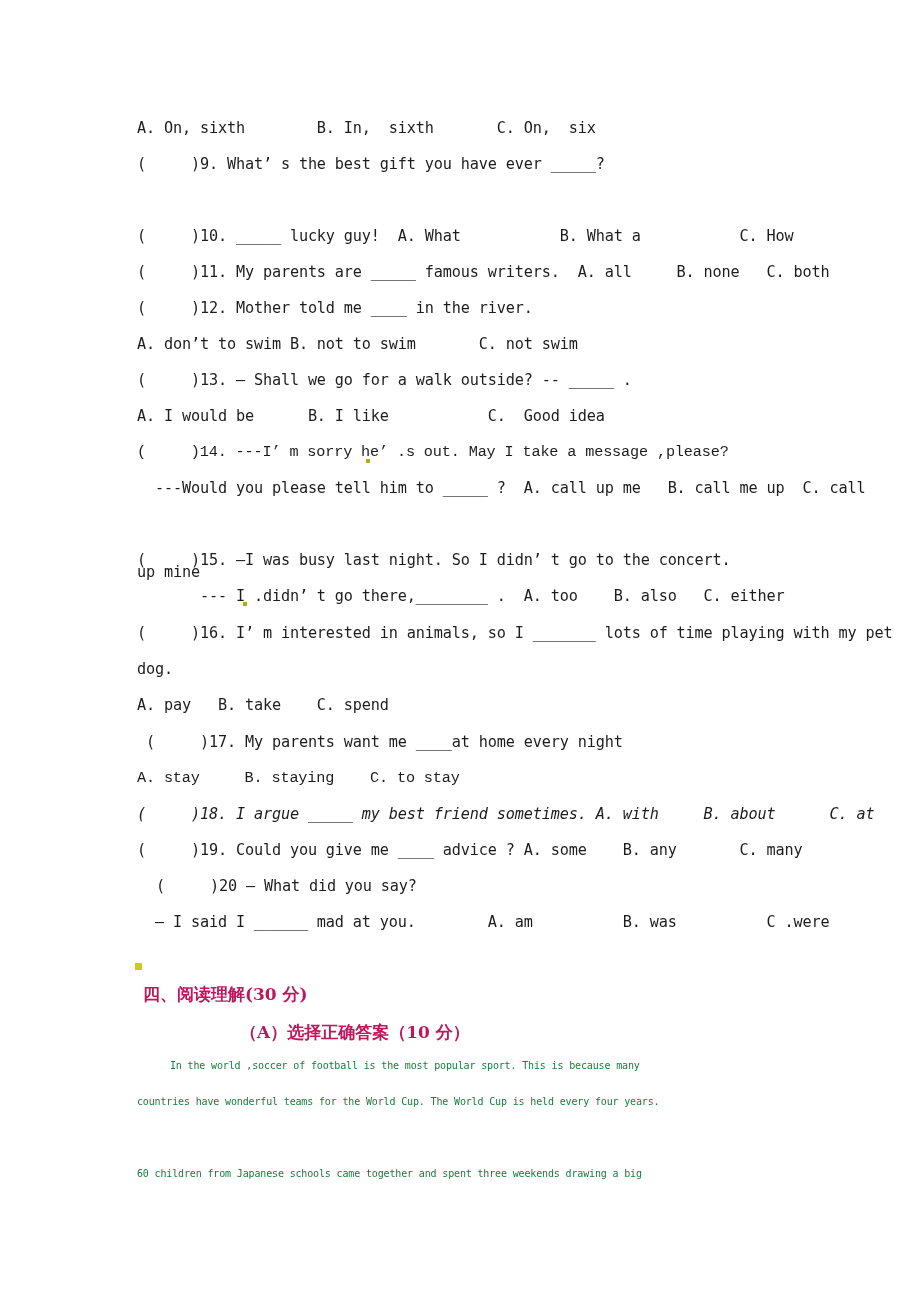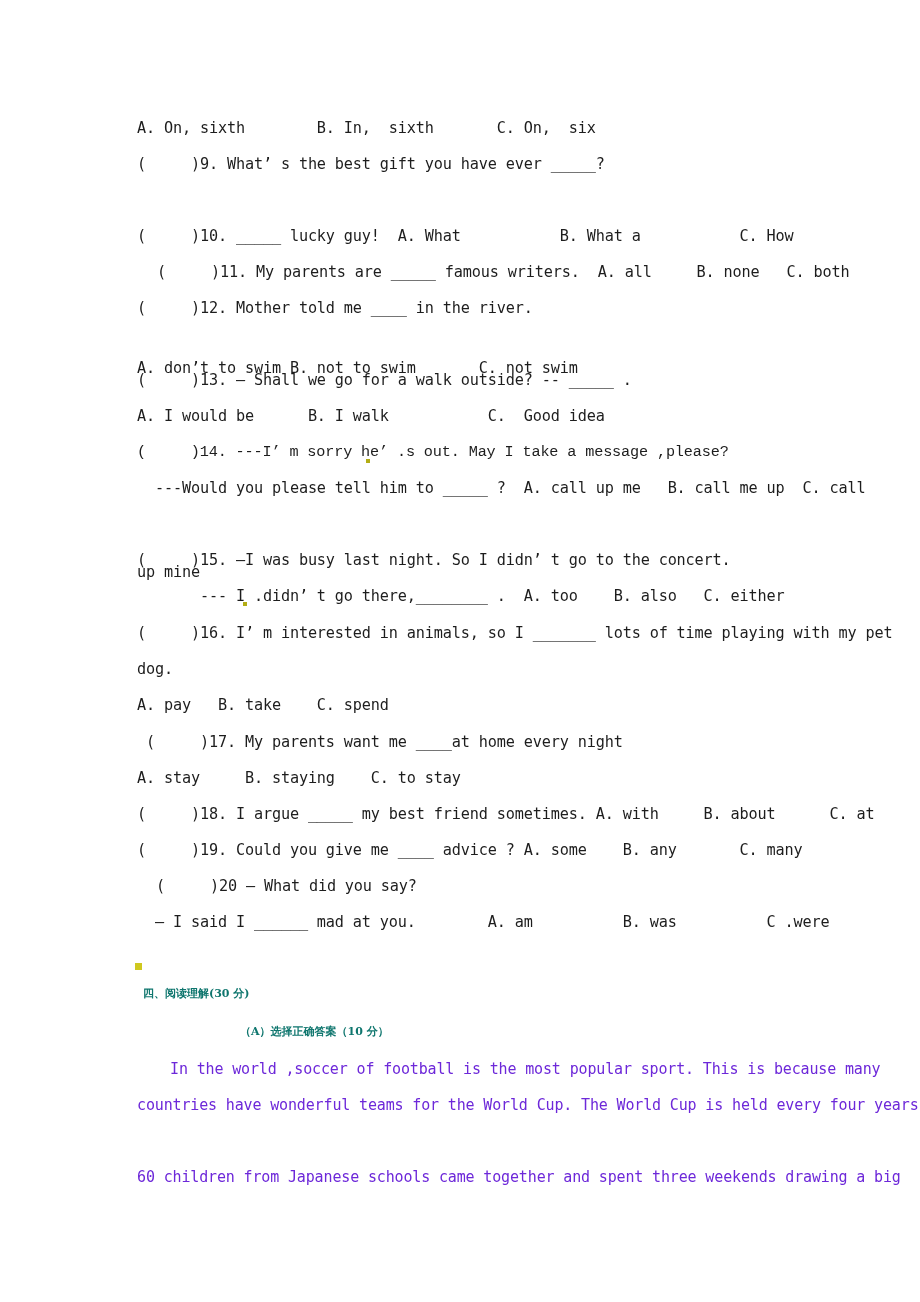--- a/index.html
+++ b/index.html
@@ -34,37 +34,37 @@
     line-height: 18px;
     color: #1d1d1d;
     -webkit-font-smoothing: none;
   }
 
   
   .cn {
     position: absolute;
     white-space: pre;
     font-family: "DejaVu Serif", "Liberation Serif", serif;
-    font-size: 11px;
-    color: #0f766e;
+    font-size: 17px;
+    color: #be185d;
     font-weight: 600;
     line-height: 20px;
   }
   .cn.sub {
     font-weight: 600;
   }
 
   
   .para {
     position: absolute;
     white-space: pre;
     font-family: "DejaVu Sans Mono", "Liberation Mono", monospace;
-    font-size: 15px;
+    font-size: 10px;
     letter-spacing: -0.15px;
-    color: #6d28d9;
+    color: #15803d;
   }
 
   
   .mark {
     position: absolute;
     background: #b3ad14;
     width: 4px;
     height: 4px;
   }
   .mark.sq {
@@ -78,29 +78,29 @@
 
 <div class="page">
 
   <div class="ln" style="left:137px; top:119px;">A. On, sixth        B. In,  sixth       C. On,  six</div>
 
   <div class="ln" style="left:137px; top:155px;">(     )9. What’ s the best gift you have ever _____?</div>
 
 
   <div class="ln" style="left:137px; top:227px;">(     )10. _____ lucky guy!  A. What           B. What a           C. How</div>
 
-  <div class="ln" style="left:137px; top:263px;margin-left:20px;">(     )11. My parents are _____ famous writers.  A. all     B. none   C. both</div>
+  <div class="ln" style="left:137px; top:263px;">(     )11. My parents are _____ famous writers.  A. all     B. none   C. both</div>
 
   <div class="ln" style="left:137px; top:299px;">(     )12. Mother told me ____ in the river.</div>
 
-  <div class="ln" style="left:137px; top:335px;margin-top:24px;">A. don’t to swim B. not to swim       C. not swim</div>
+  <div class="ln" style="left:137px; top:335px;">A. don’t to swim B. not to swim       C. not swim</div>
 
   <div class="ln" style="left:137px; top:371px;text-align:right;">(     )13. — Shall we go for a walk outside? -- _____ .</div>
 
-  <div class="ln" style="left:137px; top:407px;">A. I would be      B. I walk           C.  Good idea</div>
+  <div class="ln" style="left:137px; top:407px;">A. I would be      B. I like           C.  Good idea</div>
 
   <div class="ln" style="left:137px; top:443px;font-family:Liberation Mono, monospace;">(     )14. ---I’ m sorry he’ .s out. May I take a message ,please?</div>
   <span class="mark" style="left:366px; top:459px;"></span>
 
   <div class="ln" style="left:137px; top:479px;">  ---Would you please tell him to _____ ?  A. call up me   B. call me up  C. call</div>
 
   <div class="ln" style="left:137px; top:515px;margin-top:48px;">up mine</div>
 
   <div class="ln" style="left:137px; top:551px;">(     )15. —I was busy last night. So I didn’ t go to the concert.</div>
 
@@ -108,23 +108,23 @@
   <span class="mark" style="left:243px; top:602px;"></span>
 
   <div class="ln" style="left:137px; top:624px;">(     )16. I’ m interested in animals, so I _______ lots of time playing with my pet</div>
 
   <div class="ln" style="left:137px; top:660px;">dog.</div>
 
   <div class="ln" style="left:137px; top:696px;">A. pay   B. take    C. spend</div>
 
   <div class="ln" style="left:137px; top:733px;"> (     )17. My parents want me ____at home every night</div>
 
-  <div class="ln" style="left:137px; top:769px;">A. stay     B. staying    C. to stay</div>
+  <div class="ln" style="left:137px; top:769px;font-family:Liberation Mono, monospace;">A. stay     B. staying    C. to stay</div>
 
-  <div class="ln" style="left:137px; top:805px;">(     )18. I argue _____ my best friend sometimes. A. with     B. about      C. at</div>
+  <div class="ln" style="left:137px; top:805px;font-style:italic;">(     )18. I argue _____ my best friend sometimes. A. with     B. about      C. at</div>
 
   <div class="ln" style="left:137px; top:841px;">(     )19. Could you give me ____ advice ? A. some    B. any       C. many</div>
 
   <div class="ln" style="left:137px; top:877px;margin-left:19px;">(     )20 — What did you say?</div>
 
   <div class="ln" style="left:137px; top:913px;">  — I said I ______ mad at you.        A. am          B. was          C .were</div>
 
   <span class="mark sq" style="left:135px; top:963px;"></span>
 
   <div class="cn" style="left:143px; top:984px;">四、阅读理解(30 分)</div>

